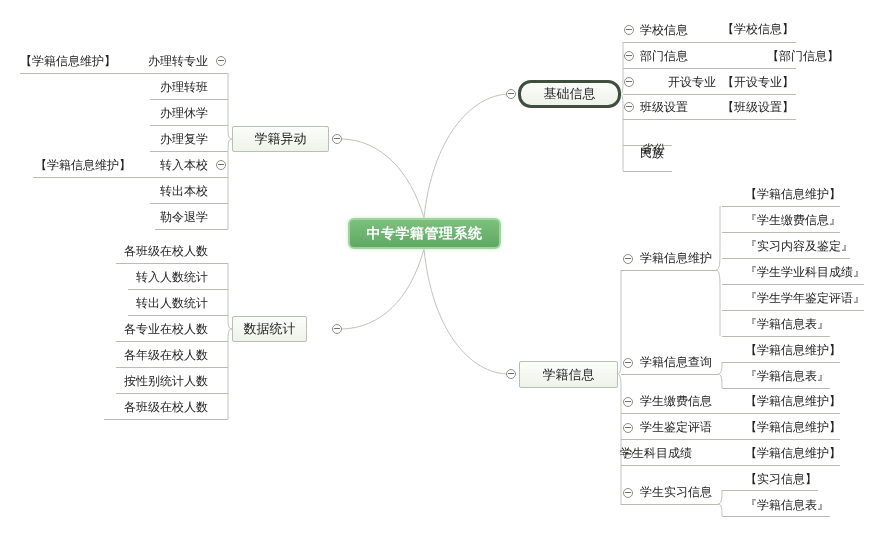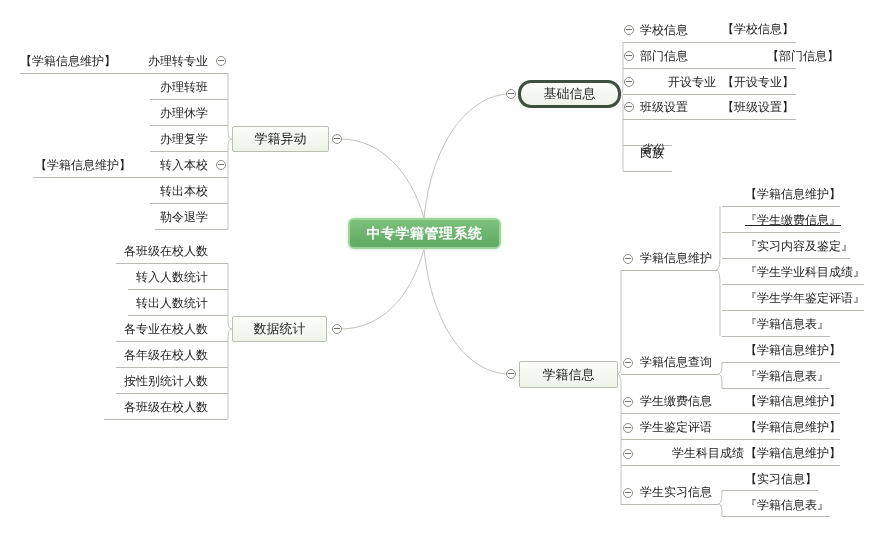--- a/index.html
+++ b/index.html
@@ -103,21 +103,21 @@
 <div class="toggle" style="left:216px; top:160px;"></div>
 <div class="leaf" style="left:35px; top:156px;"><span>【学籍信息维护】</span></div>
 <div class="uline" style="left:33px; top:177px; width:195px;"></div>
 
 <div class="leaf r" style="left:130px; top:182px; width:78px;"><span>转出本校</span></div>
 <div class="uline" style="left:150px; top:203px; width:78px;"></div>
 
 <div class="leaf r" style="left:130px; top:208px; width:78px;"><span>勒令退学</span></div>
 <div class="uline" style="left:155px; top:229px; width:73px;"></div>
 
-<div class="node" style="left:232px; top:316px; width:95px; height:26px;">
+<div class="node" style="left:232px; top:316px; width:75px; height:26px;">
   <span>数据统计</span>
 </div>
 <div class="toggle" style="left:332px; top:324px;"></div>
 
 <div class="leaf r" style="left:100px; top:242px; width:108px;"><span>各班级在校人数</span></div>
 <div class="uline" style="left:116px; top:263px; width:112px;"></div>
 
 <div class="leaf r" style="left:100px; top:268px; width:108px;"><span>转入人数统计</span></div>
 <div class="uline" style="left:128px; top:289px; width:100px;"></div>
 
@@ -171,21 +171,21 @@
 <div class="node" style="left:519px; top:361px; width:99px; height:27px;">
   <span>学籍信息</span>
 </div>
 
 <div class="toggle" style="left:623px; top:254px;"></div>
 <div class="leaf" style="left:640px; top:249px;"><span>学籍信息维护</span></div>
 <div class="uline" style="left:621px; top:270px; width:95px;"></div>
 
 <div class="leaf" style="left:745px; top:185px;"><span>【学籍信息维护】</span></div>
 <div class="uline" style="left:722px; top:206px; width:118px;"></div>
-<div class="leaf" style="left:745px; top:211px;text-decoration:underline;"><span>『学生缴费信息』</span></div>
+<div class="leaf" style="left:745px; top:211px;"><span>『学生缴费信息』</span></div>
 <div class="uline" style="left:722px; top:232px; width:118px;"></div>
 <div class="leaf" style="left:745px; top:237px;"><span>『实习内容及鉴定』</span></div>
 <div class="uline" style="left:722px; top:258px; width:128px;"></div>
 <div class="leaf" style="left:745px; top:263px;"><span>『学生学业科目成绩』</span></div>
 <div class="uline" style="left:722px; top:284px; width:142px;"></div>
 <div class="leaf" style="left:745px; top:289px;"><span>『学生学年鉴定评语』</span></div>
 <div class="uline" style="left:722px; top:310px; width:142px;"></div>
 <div class="leaf" style="left:745px; top:315px;"><span>『学籍信息表』</span></div>
 <div class="uline" style="left:722px; top:336px; width:108px;"></div>
 
@@ -201,21 +201,21 @@
 <div class="leaf" style="left:640px; top:392px;"><span>学生缴费信息</span></div>
 <div class="leaf" style="left:745px; top:392px;"><span>【学籍信息维护】</span></div>
 <div class="uline" style="left:621px; top:413px; width:219px;"></div>
 
 <div class="toggle" style="left:623px; top:423px;"></div>
 <div class="leaf" style="left:640px; top:418px;"><span>学生鉴定评语</span></div>
 <div class="leaf" style="left:745px; top:418px;"><span>【学籍信息维护】</span></div>
 <div class="uline" style="left:621px; top:439px; width:219px;"></div>
 
 <div class="toggle" style="left:623px; top:449px;"></div>
-<div class="leaf" style="left:672px; top:444px;font-family:Liberation Serif, serif;"><span>学生科目成绩</span></div>
+<div class="leaf" style="left:620px; top:444px;font-family:Liberation Serif, serif;"><span>学生科目成绩</span></div>
 <div class="leaf" style="left:745px; top:444px;"><span>【学籍信息维护】</span></div>
 <div class="uline" style="left:621px; top:465px; width:219px;"></div>
 
 <div class="toggle" style="left:623px; top:488px;"></div>
 <div class="leaf" style="left:640px; top:483px;"><span>学生实习信息</span></div>
 <div class="uline" style="left:621px; top:504px; width:97px;"></div>
 <div class="leaf" style="left:745px; top:470px;"><span>【实习信息】</span></div>
 <div class="uline" style="left:722px; top:490px; width:96px;"></div>
 <div class="leaf" style="left:745px; top:496px;"><span>『学籍信息表』</span></div>
 <div class="uline" style="left:722px; top:516px; width:108px;"></div>

